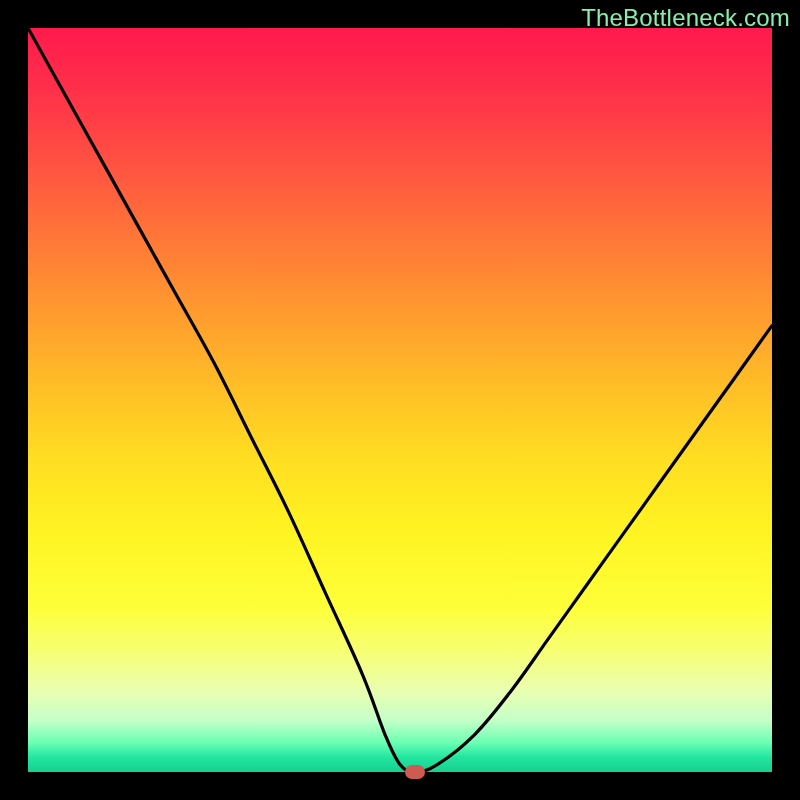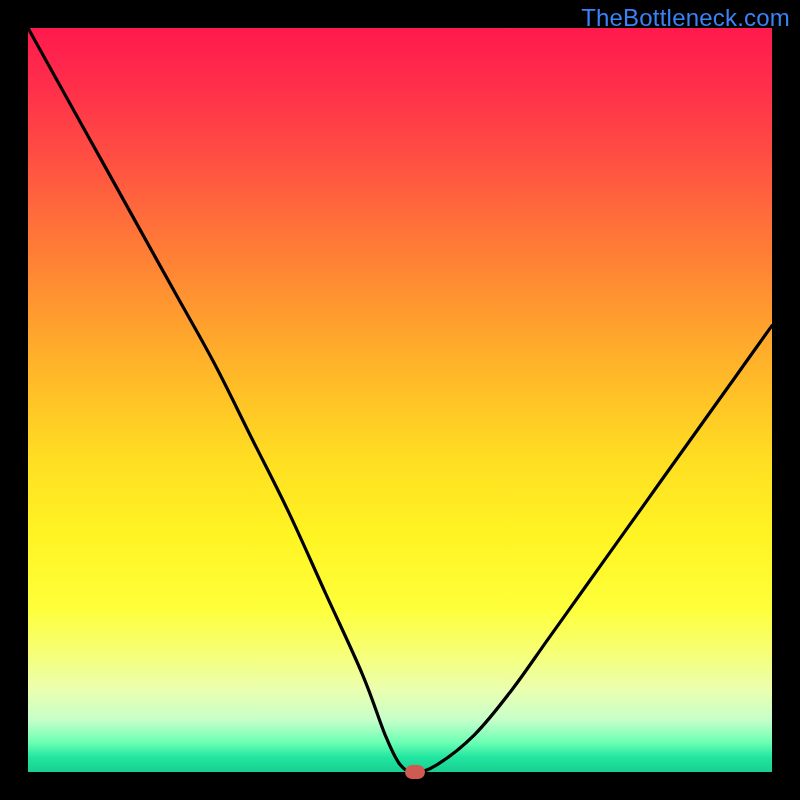--- a/index.html
+++ b/index.html
@@ -14,21 +14,21 @@
   .frame {
     position: relative;
     width: 800px;
     height: 800px;
     background: #000;
   }
   .watermark {
     position: absolute;
     top: 4px;
     right: 10px;
-    color: #3b82f6;
+    color: #86efac;
     font-size: 24px;
     font-weight: 400;
     letter-spacing: 0.2px;
     z-index: 4;
     user-select: none;
     margin-left: 24px;
   }
   .plot-area {
     position: absolute;
     left: 28px;

